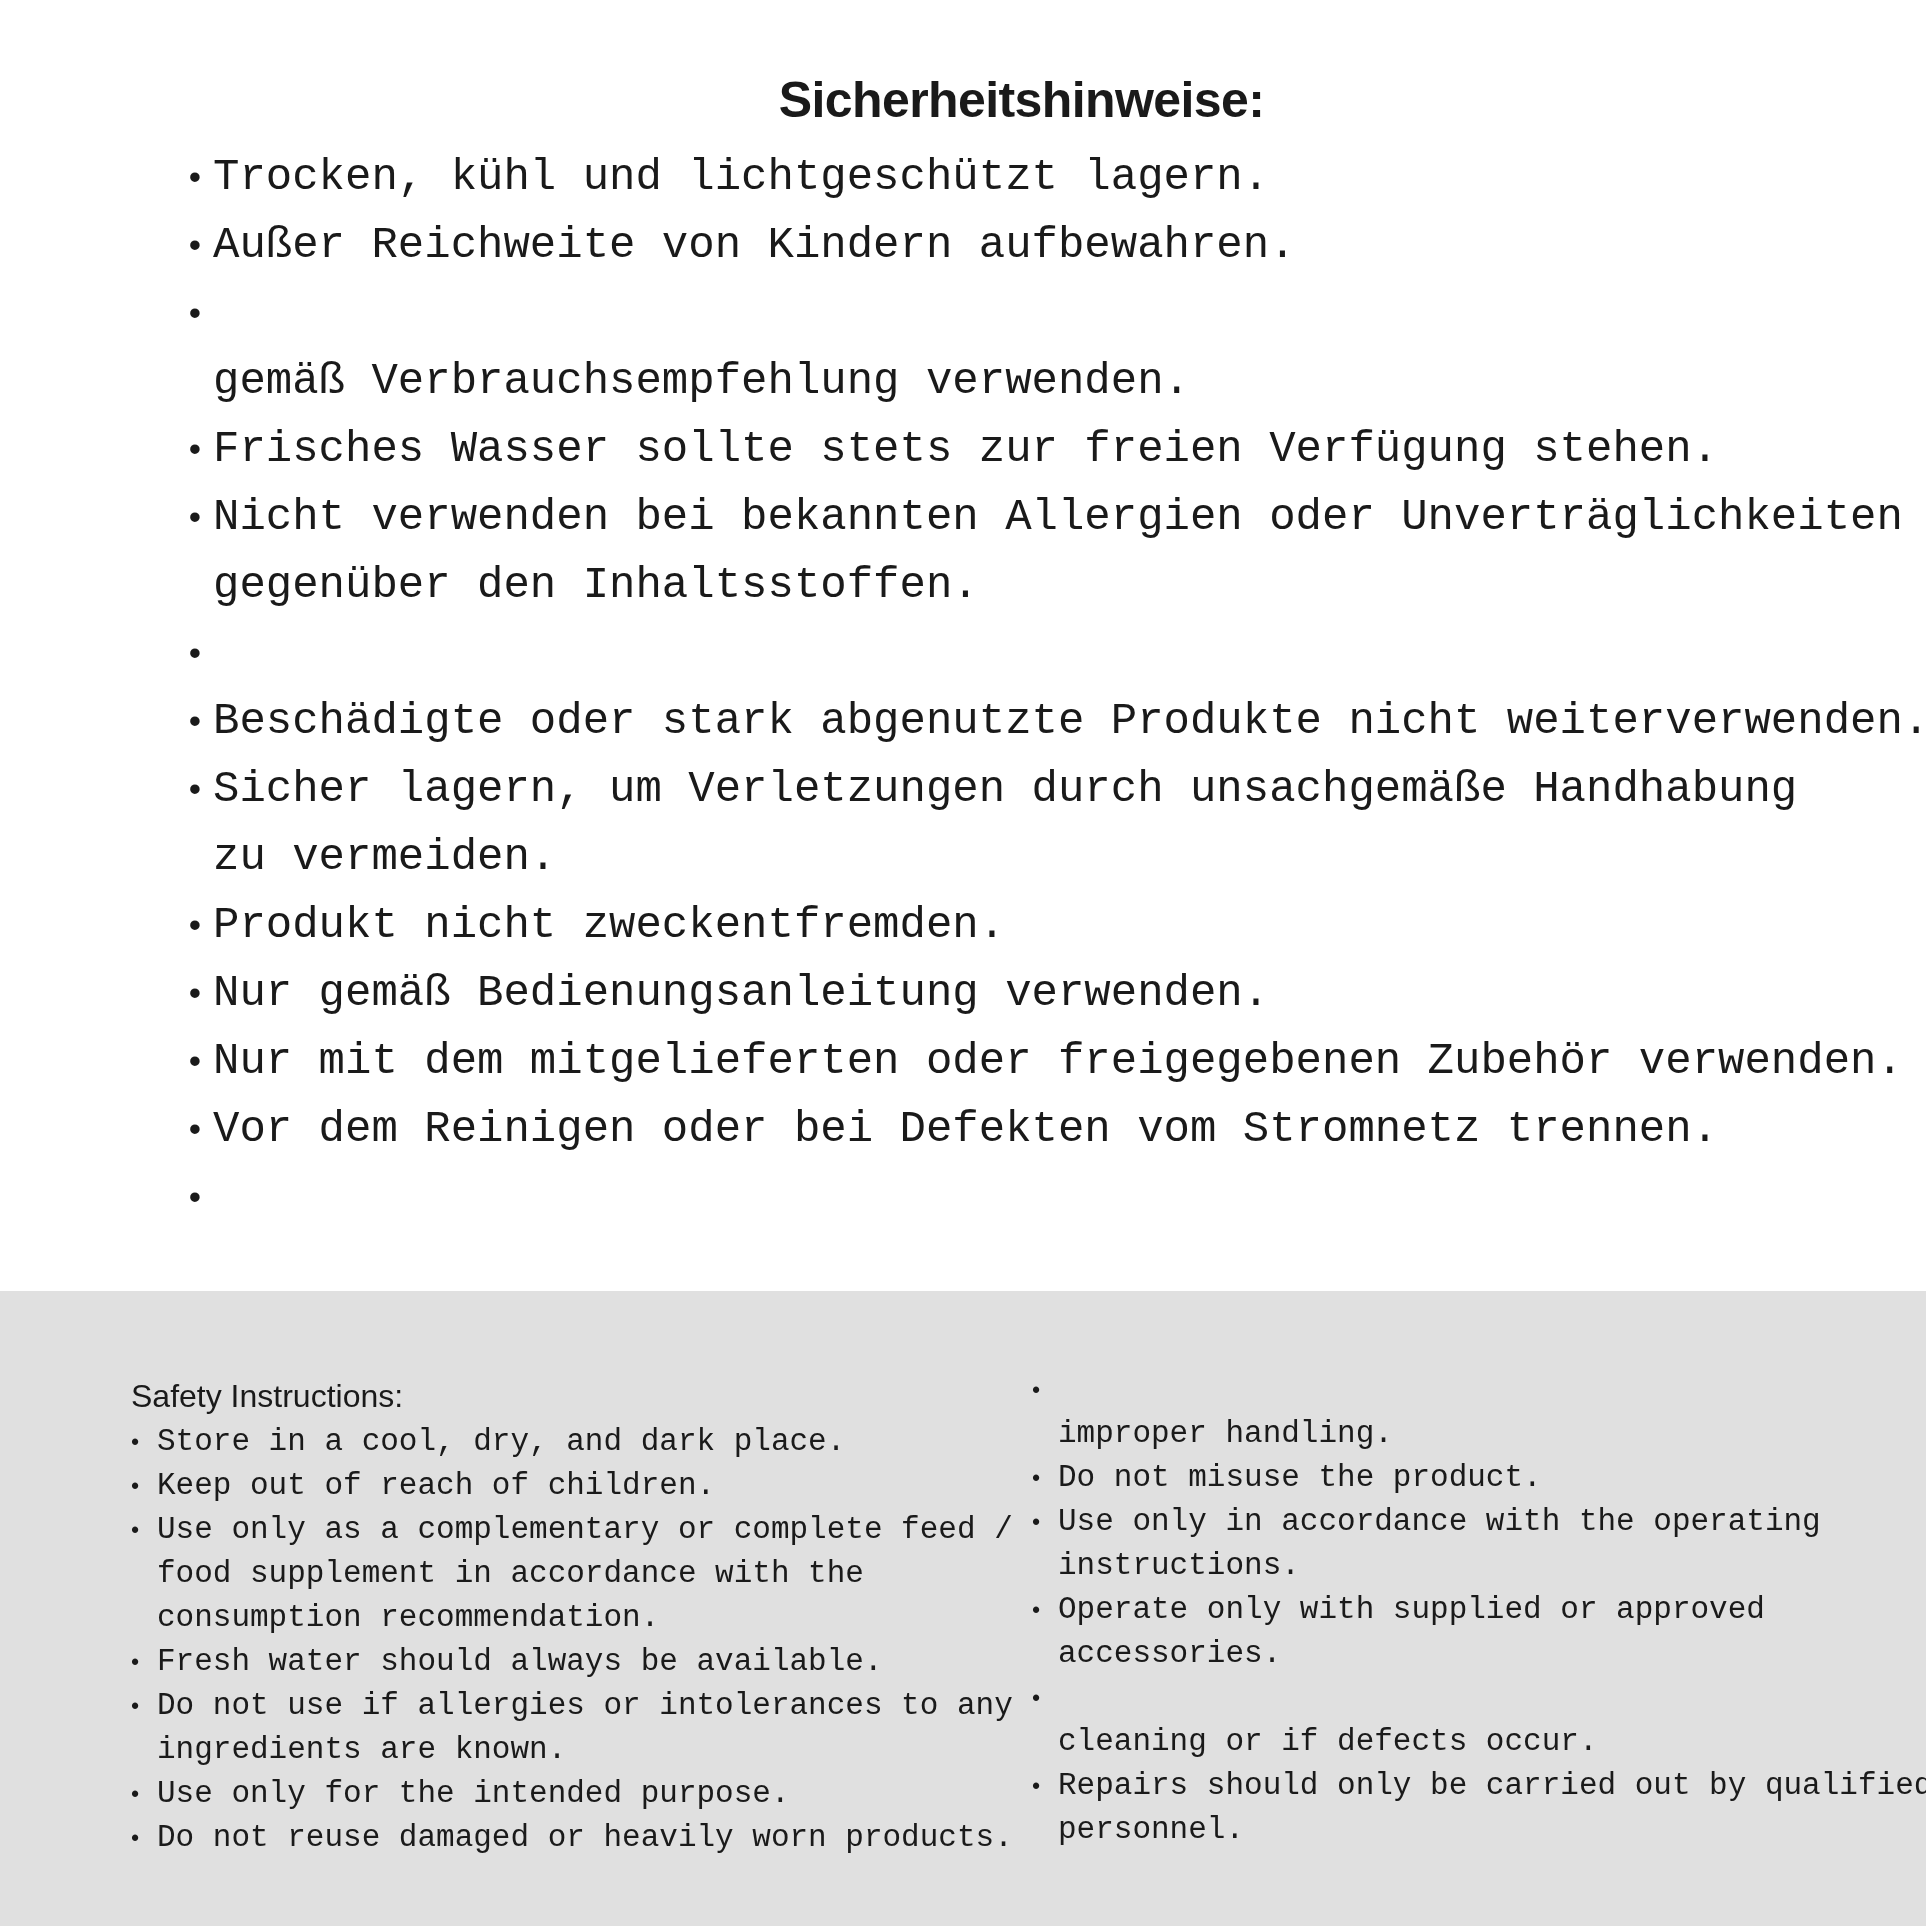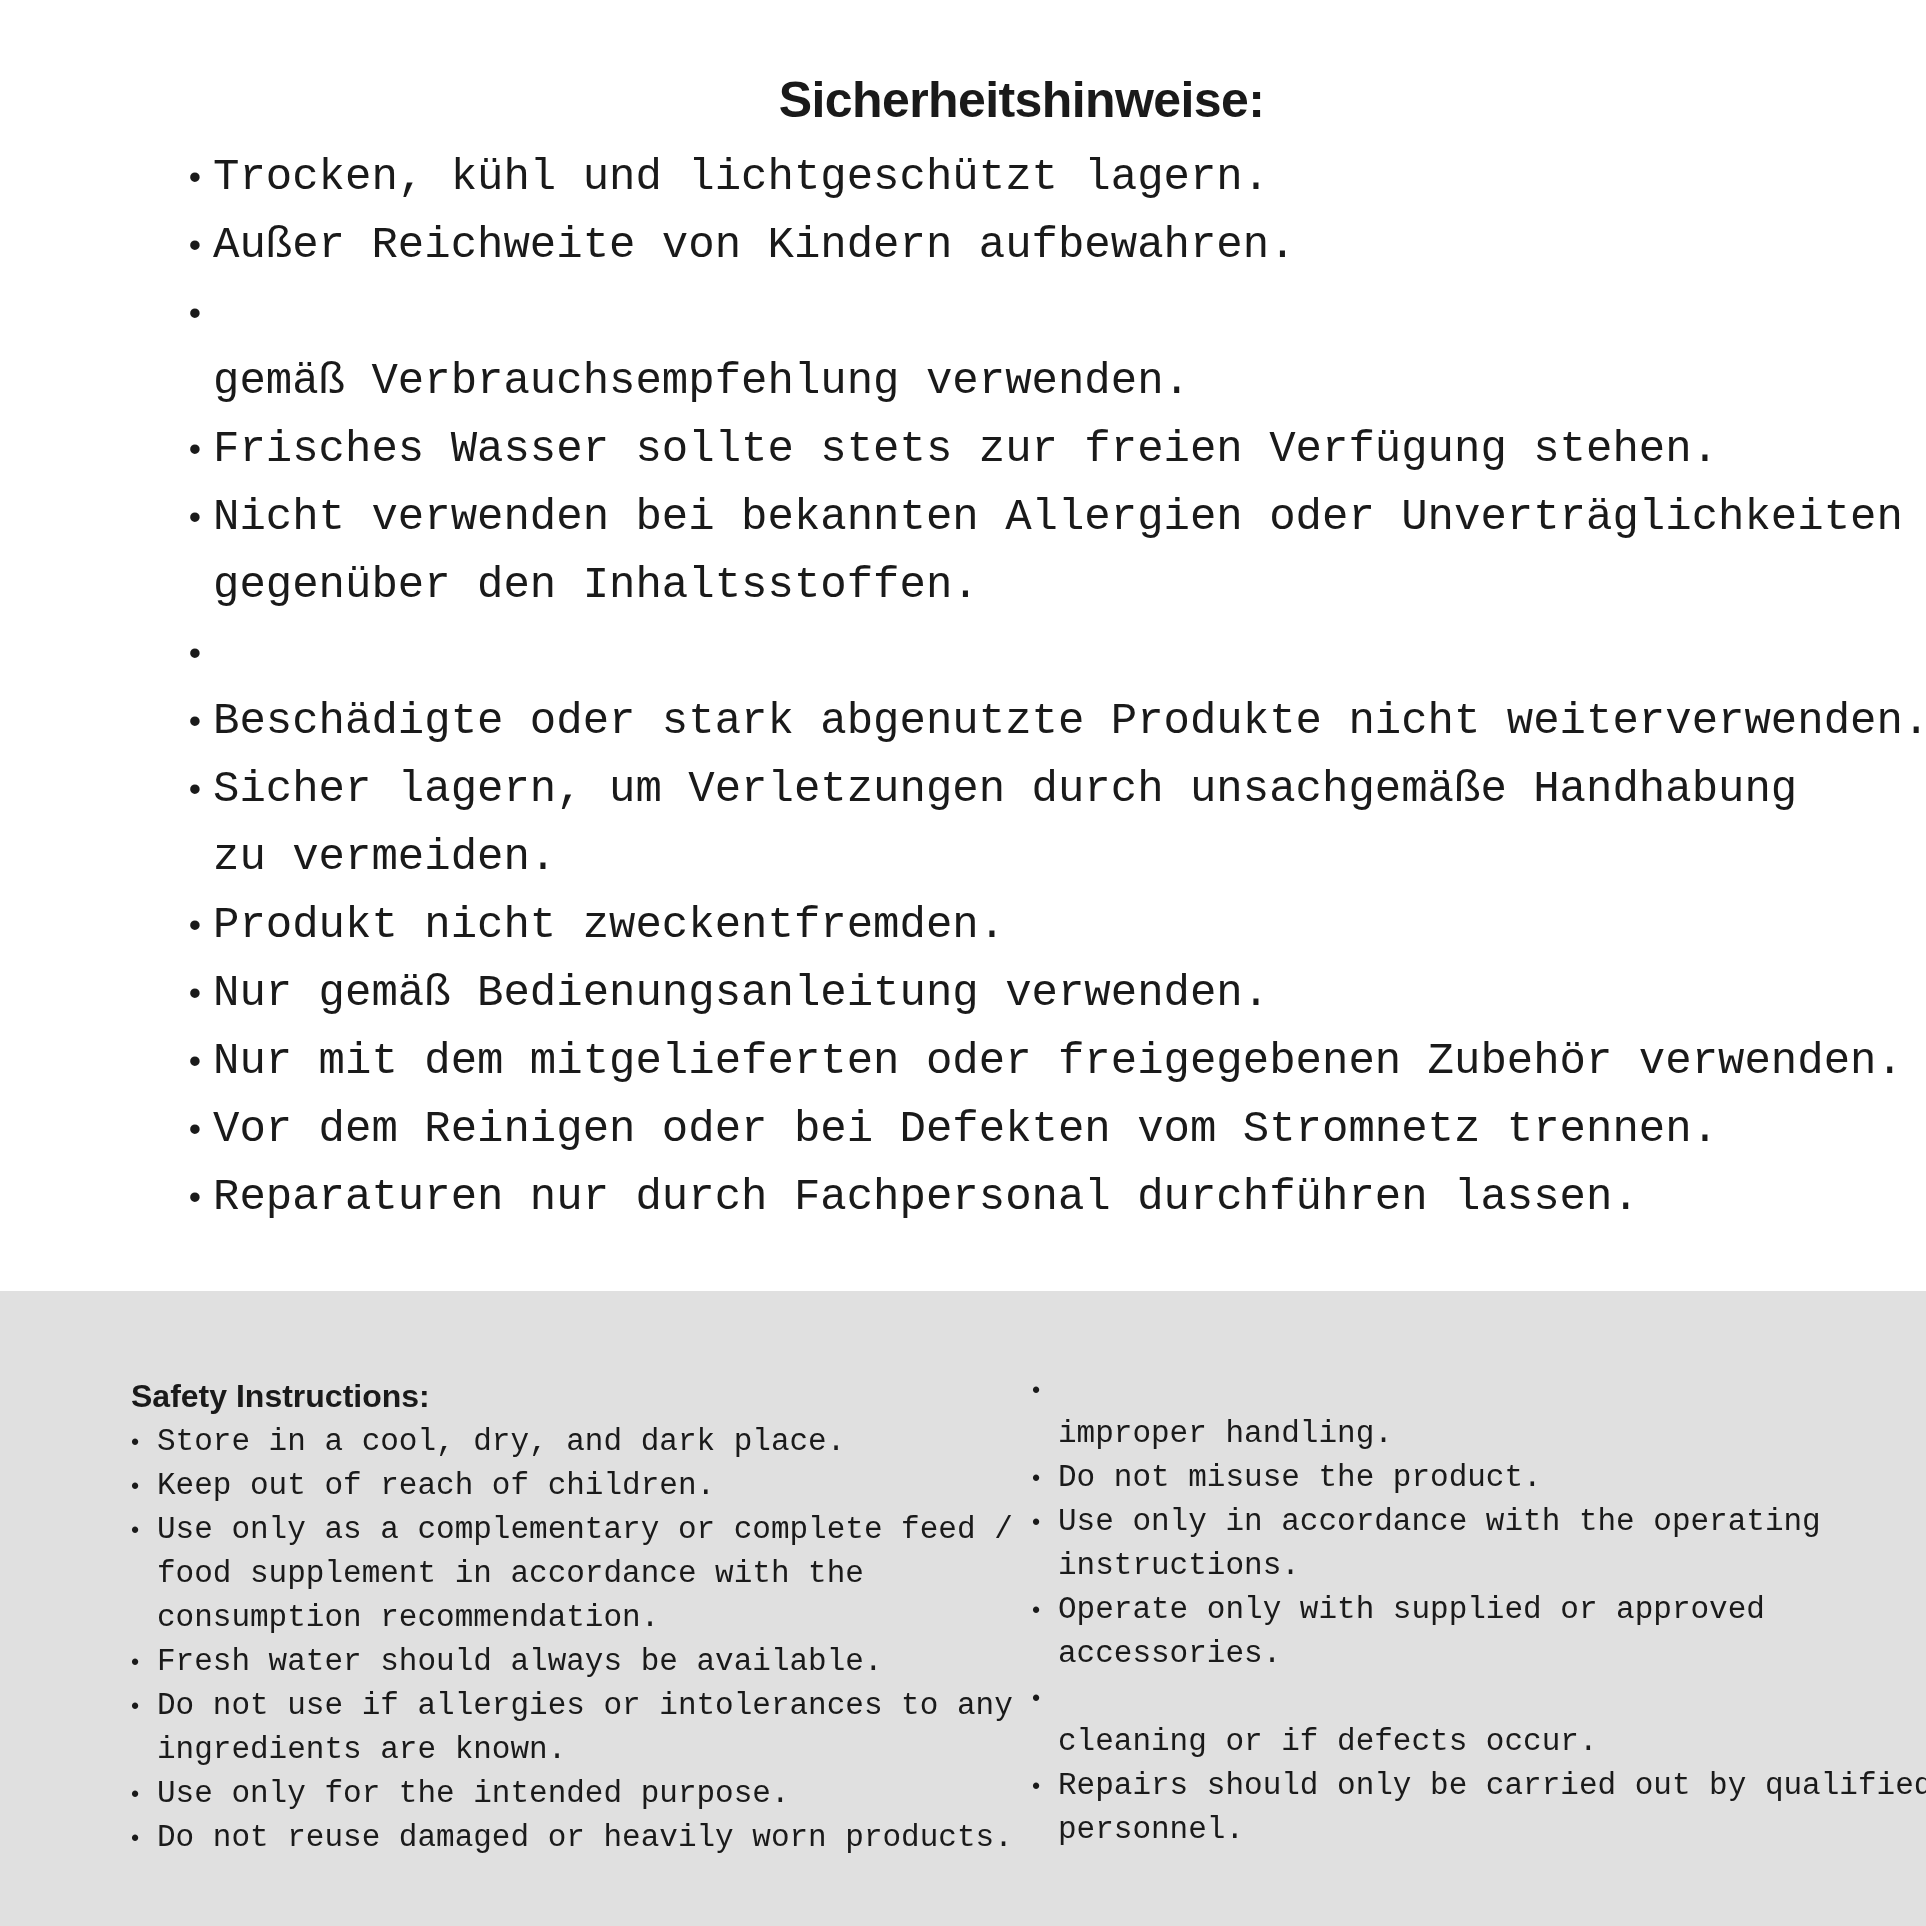--- a/index.html
+++ b/index.html
@@ -52,21 +52,21 @@
     background: var(--panel, #e0e0e0);
   }
   .en-col {
     position: absolute;
   }
   .en-col-left  { left: 131px;  top: 85px; width: 873px; }
   .en-col-right { left: 1032px; top: 77px; width: 860px; }
   .en-heading {
     font-size: 32px;
     line-height: 41px;
-    font-weight: bold;
+    font-weight: normal;
     margin: 0 0 2.6px 0;
   }
   .en-list .row {
     display: flex;
     font-size: 31px;
     line-height: 44px;
   }
   .en-list .bullet {
     flex: 0 0 26px;
     font-size: 0.75em;
@@ -132,21 +132,20 @@
       <div class="row">
         <span class="bullet">•</span>
         <span class="txt">Nur mit dem mitgelieferten oder freigegebenen Zubehör verwenden.</span>
       </div>
       <div class="row">
         <span class="bullet">•</span>
         <span class="txt">Vor dem Reinigen oder bei Defekten vom Stromnetz trennen.</span>
       </div>
       <div class="row">
         <span class="bullet">•</span>
-        <span class="txt">Reparaturen nur durch Fachpersonal durchführen lassen.</span>
       </div>
     </div>
 </section>
 
 <section class="en-panel">
   <div class="en-col en-col-left">
     <h2 class="en-heading">Safety Instructions:</h2>
     <div class="list en-list">
         <div class="row">
           <span class="bullet">•</span>

